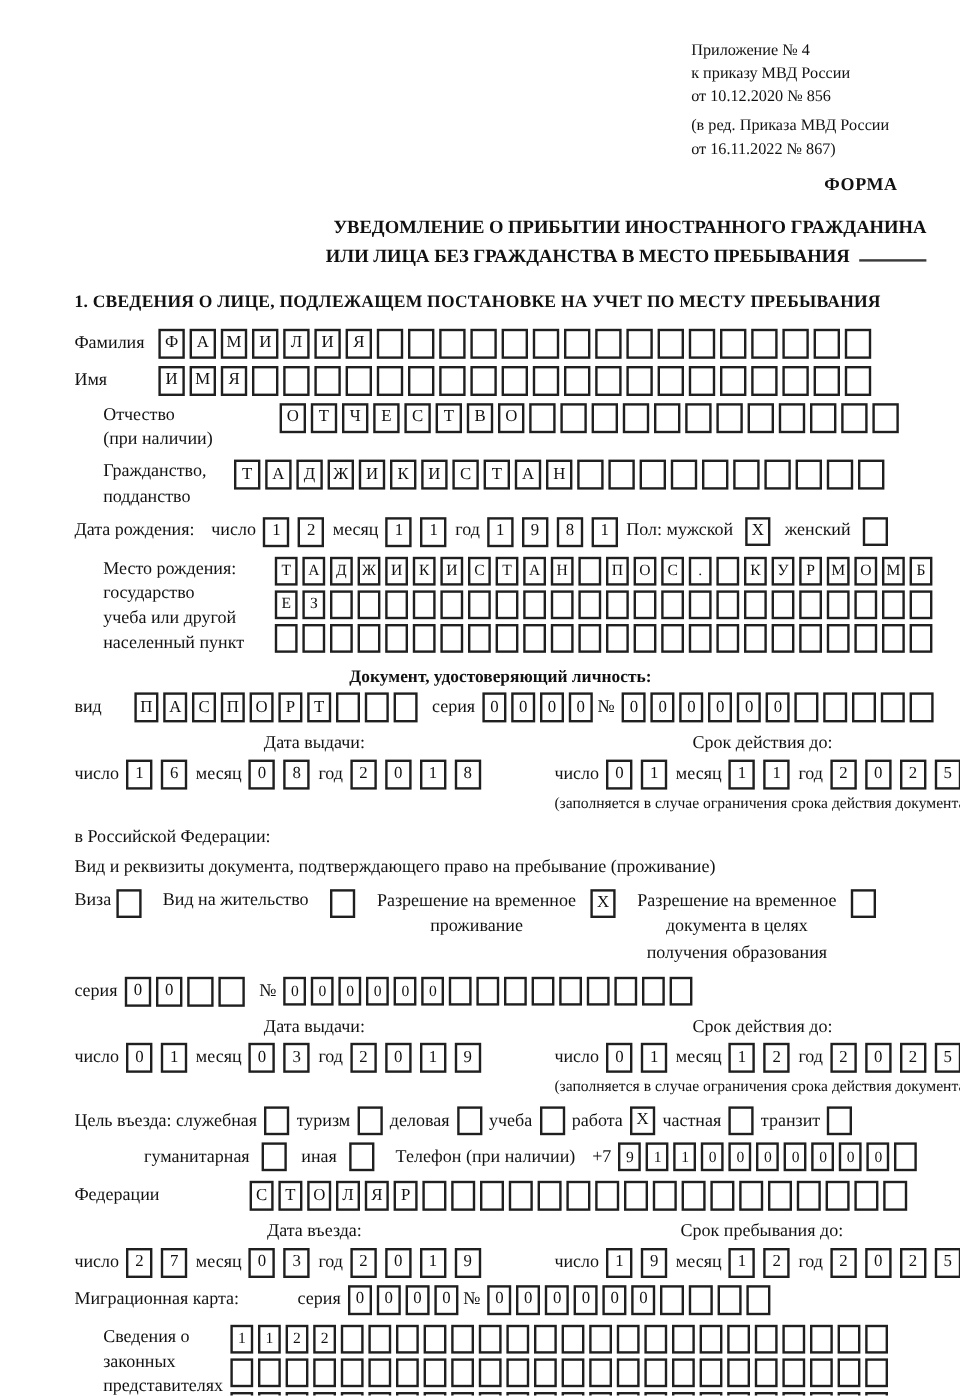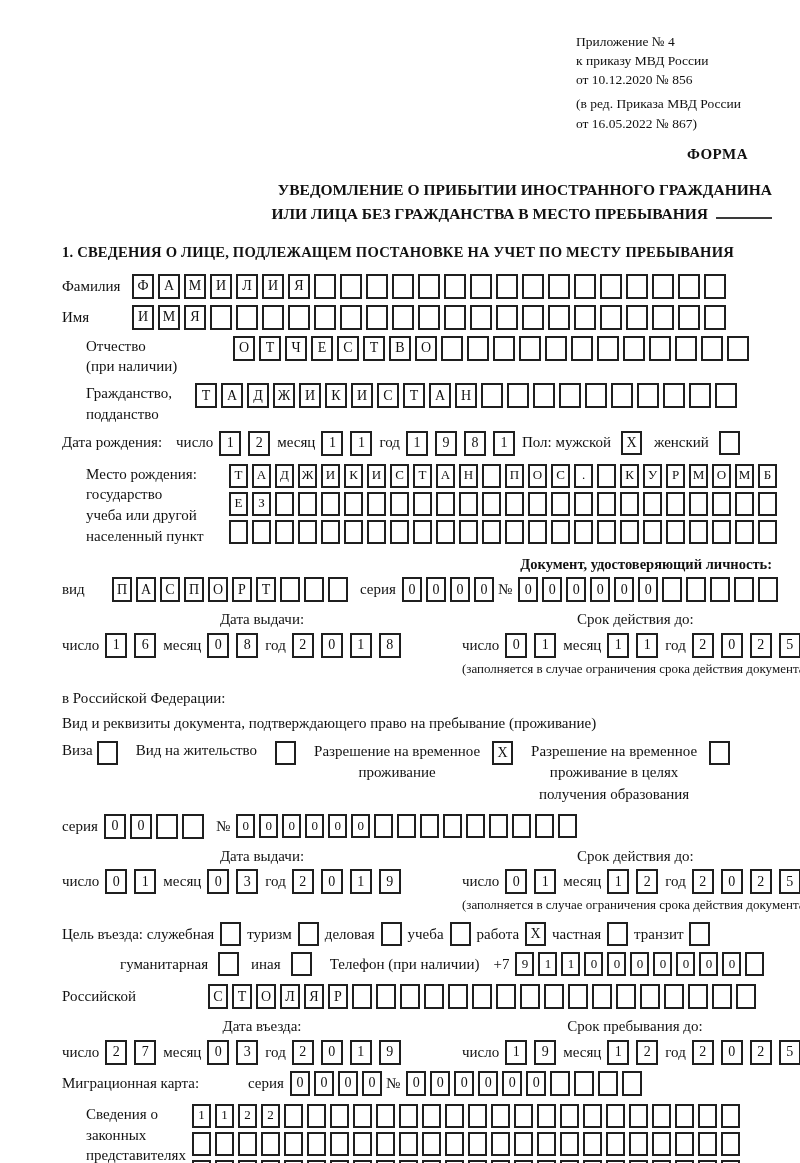--- a/index.html
+++ b/index.html
@@ -37,21 +37,21 @@
   .boxes.sm .box { width: 19px; height: 24px; font-size: 13px; }
   .boxes.tight .box { width: 20px; }
   .boxes.dts .box { margin-right: 7px; }
   .cbox {
     display: inline-flex; align-items: center; justify-content: center; flex: none;
     width: 21px; height: 24px; border: 2px solid #1f1f1f; margin: 0 4px;
     font-size: 14px;
   }
 
   
-  .dochead { text-align: right; font-weight: bold; font-size: 14.5px; margin-top: 7px; }
+  .dochead { text-align: center; font-weight: bold; font-size: 14.5px; margin-top: 7px; }
 
   
   .dwrap { display: flex; margin-top: 8px; }
   .dhalf { flex: none; }
   .dhalf.left { width: 400px; }
   .dhdr { text-align: center; margin-bottom: 3px; }
   .dflex { display: flex; align-items: center; }
   .note { font-size: 13px; margin-top: 3px; text-align: center; white-space: nowrap; }
 
   .ml { text-align: center; line-height: 1.45; flex: none; }
@@ -63,21 +63,21 @@
 <body>
 
 <div class="page">
 
   <div class="hdr">
     <div>Приложение № 4</div>
     <div>к приказу МВД России</div>
     <div>от 10.12.2020 № 856</div>
     <div class="amend">
       <div>(в ред. Приказа МВД России</div>
-      <div>от 16.05.2022 № 867)</div>
+      <div>от 16.11.2022 № 867)</div>
     </div>
   </div>
   <div class="forma">ФОРМА</div>
 
   <div class="title">
     <div>УВЕДОМЛЕНИЕ О ПРИБЫТИИ ИНОСТРАННОГО ГРАЖДАНИНА</div>
     <div><span>ИЛИ ЛИЦА БЕЗ ГРАЖДАНСТВА В МЕСТО ПРЕБЫВАНИЯ</span><span class="tuline"></span></div>
   </div>
 
   <div class="sect">1. СВЕДЕНИЯ О ЛИЦЕ, ПОДЛЕЖАЩЕМ ПОСТАНОВКЕ НА УЧЕТ ПО МЕСТУ ПРЕБЫВАНИЯ</div>
@@ -418,21 +418,21 @@
     <span class="gap14"></span>
     <span class="ml">
       <div>Разрешение на временное</div>
       <div>проживание</div>
     </span>
     <span class="gap8"></span>
     <span class="cbox">X</span>
     <span class="gap14"></span>
     <span class="ml">
       <div>Разрешение на временное</div>
-      <div>проживание в целях</div>
+      <div>документа в целях</div>
       <div>получения образования</div>
     </span>
     <span class="gap8"></span>
     <span class="cbox"></span>
   </div>
 
   <div class="frow" style="margin-top:8px">
     <span class="lbl">серия</span>
     <span class="boxes">
         <span class="box">0</span>
@@ -546,21 +546,21 @@
         <span class="box">0</span>
         <span class="box">0</span>
         <span class="box">0</span>
         <span class="box">0</span>
         <span class="box">0</span>
         <span class="box"></span>
       </span>
   </div>
 
   <div class="frow" style="margin-top:8px">
-    <span class="lbl" style="width:140px">Российской</span>
+    <span class="lbl" style="width:140px">Федерации</span>
     <span class="boxes tight">
         <span class="box">С</span>
         <span class="box">Т</span>
         <span class="box">О</span>
         <span class="box">Л</span>
         <span class="box">Я</span>
         <span class="box">Р</span>
         <span class="box"></span>
         <span class="box"></span>
         <span class="box"></span>

